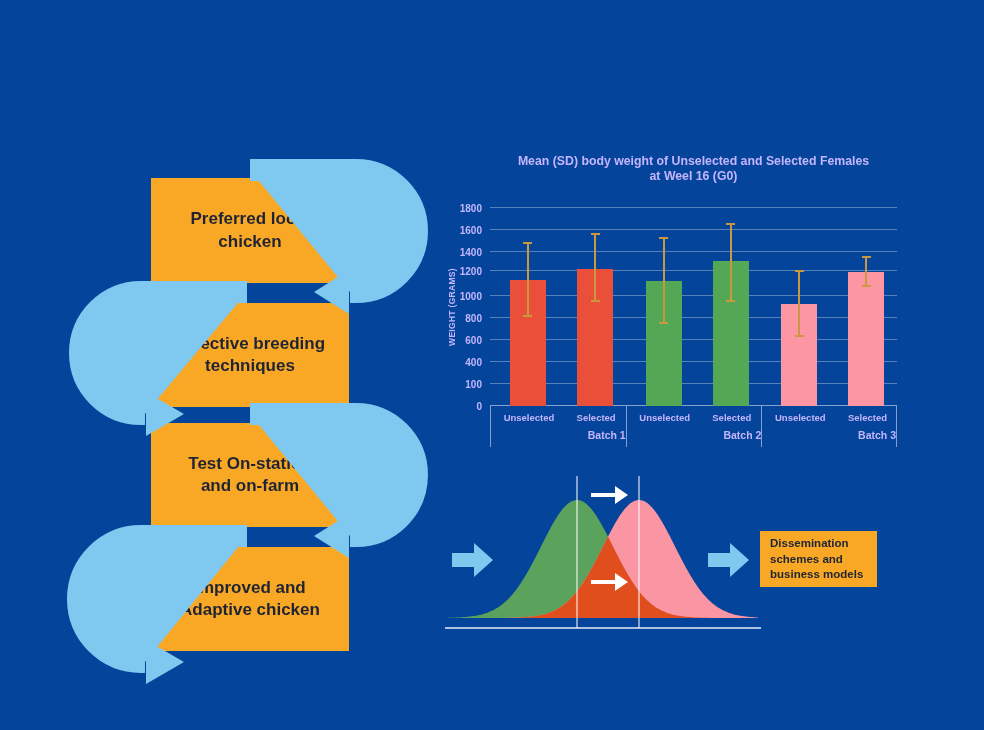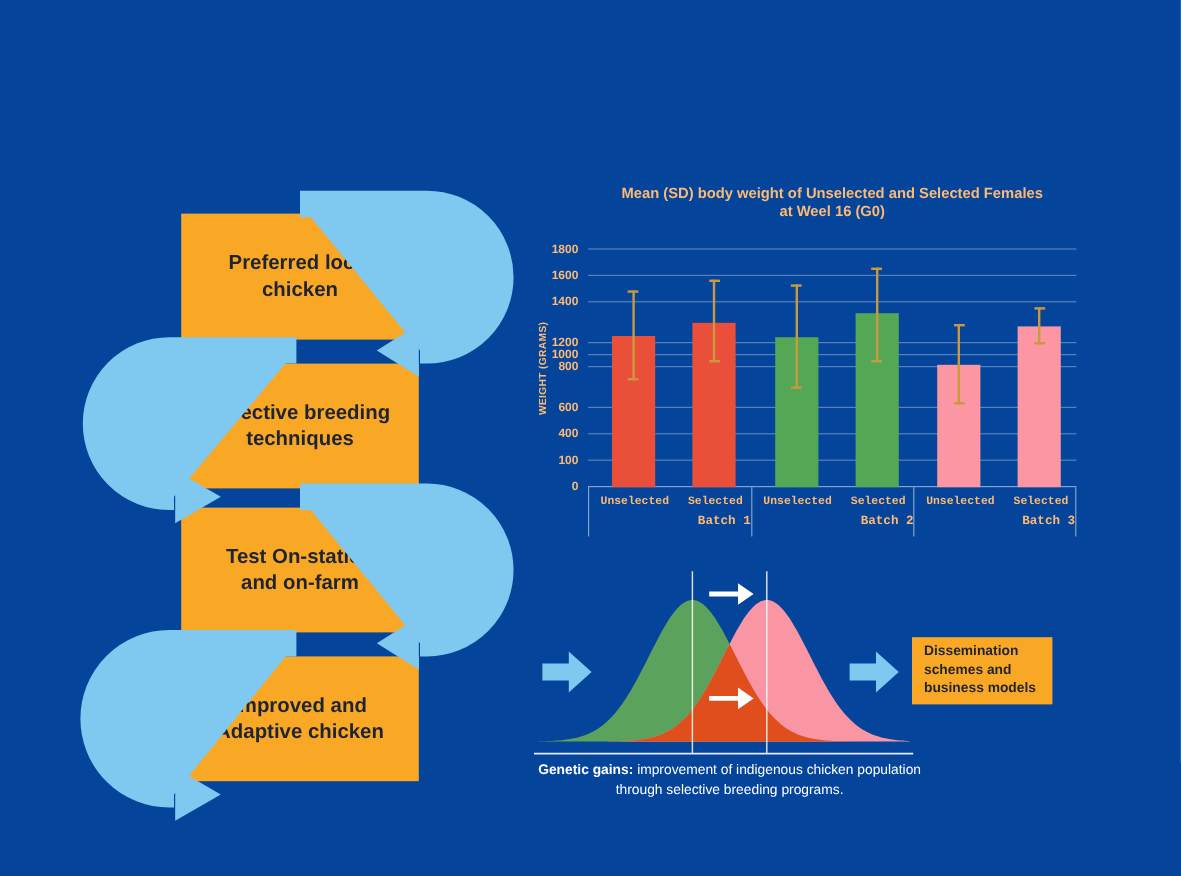--- a/index.html
+++ b/index.html
@@ -15,36 +15,36 @@
     color:#fff;font-size:45px;font-weight:bold;letter-spacing:-0.5px;}
 
   
   .flow-box{position:absolute;left:151px;width:198px;background:var(--box-orange);
     display:flex;align-items:center;justify-content:center;text-align:center;
     color:var(--box-text);font-size:17px;font-weight:bold;line-height:1.3;}
   .flow-box span{white-space:pre-line;}
   .flow-svg{position:absolute;left:50px;top:140px;pointer-events:none;}
 
   
-  .chart{position:absolute;left:440px;top:150px;width:480px;height:310px;color:#fdba74;}
+  .chart{position:absolute;left:440px;top:150px;width:480px;height:310px;color:#c4b5fd;}
   .chart-title{position:absolute;left:50px;top:4px;width:407px;text-align:center;
     font-size:12.3px;font-weight:bold;line-height:1.25;white-space:pre-line;}
   .chart-ylabel{position:absolute;left:12px;top:157px;transform:translate(-50%,-50%) rotate(-90deg);
     white-space:nowrap;font-size:8.5px;font-weight:bold;letter-spacing:0.3px;}
   .plot{position:absolute;left:50px;top:58px;width:407px;height:198px;}
   .gridline{position:absolute;left:0;right:0;height:1px;background:var(--grid);}
   .gridline.baseline{background:var(--gridstrong);}
   .tick{position:absolute;right:calc(100% + 8px);top:50%;transform:translateY(-50%);
     font-size:10px;font-weight:bold;margin-left:34px;}
   .bar{position:absolute;bottom:0;}
   .err{position:absolute;width:2px;background:var(--err);}
   .err i{position:absolute;left:-3.5px;width:9px;height:2px;background:var(--err);}
   .err i.top{top:0;} .err i.bot{bottom:0;}
   .xlabels{position:absolute;left:50px;top:256px;width:407px;height:41px;}
-  .xcell{position:absolute;top:0;height:41px;border-left:1px solid var(--gridstrong);box-sizing:border-box;font-family:Liberation Mono, monospace;}
+  .xcell{position:absolute;top:0;height:41px;border-left:1px solid var(--gridstrong);box-sizing:border-box;}
   .xcell.last{border-right:1px solid var(--gridstrong);}
   .bl{position:absolute;top:6px;transform:translateX(-50%);font-size:9.5px;font-weight:bold;white-space:nowrap;}
   .gl{position:absolute;top:23px;width:100%;text-align:right;font-size:10.5px;font-weight:bold;}
 
   
   .dist-svg{position:absolute;left:443px;top:470px;}
   .dist-caption{position:absolute;left:443px;top:634px;width:330px;text-align:center;
     color:#fff;font-size:11.5px;line-height:1.45;}
   .dist-caption b{font-weight:bold;}
   .dissem-box{position:absolute;left:760px;top:531px;width:117px;height:56px;box-sizing:border-box;
@@ -99,27 +99,27 @@
         </div>
         <div class="gridline" style="bottom: 22px;">
           <span class="tick">100</span>
         </div>
         <div class="gridline" style="bottom: 44px;">
           <span class="tick">400</span>
         </div>
         <div class="gridline" style="bottom: 66px;">
           <span class="tick">600</span>
         </div>
-        <div class="gridline" style="bottom: 100px;">
+        <div class="gridline" style="bottom: 88px;">
           <span class="tick">800</span>
         </div>
         <div class="gridline" style="bottom: 110px;">
           <span class="tick">1000</span>
         </div>
-        <div class="gridline" style="bottom: 120px;">
+        <div class="gridline" style="bottom: 135px;">
           <span class="tick">1200</span>
         </div>
         <div class="gridline" style="bottom: 154px;">
           <span class="tick">1400</span>
         </div>
         <div class="gridline" style="bottom: 176px;">
           <span class="tick">1600</span>
         </div>
         <div class="gridline" style="bottom: 198px;">
           <span class="tick">1800</span>
@@ -186,21 +186,18 @@
     <g fill="#ffffff">
       <polygon points="148,23 172,23 172,16 185,25 172,34 172,27 148,27"></polygon>
       <polygon points="148,110 172,110 172,103 185,112 172,121 172,114 148,114"></polygon>
     </g>
     <g class="blue-arrows">
       <polygon points="9,83 31,83 31,73 50,90 31,107 31,97 9,97" fill="#7FC9F1"></polygon>
       <polygon points="265,83 287,83 287,73 306,90 287,107 287,97 265,97" fill="#7FC9F1"></polygon>
     </g>
   </svg>
 
-  <div class="dist-caption">
-    <b>Genetic gains:</b><span> improvement of indigenous chicken population through selective breeding programs.</span>
-  </div>
 
   <div class="dissem-box">Dissemination
 schemes and
 business models</div>
 
 </div>
 
 </body></html>

